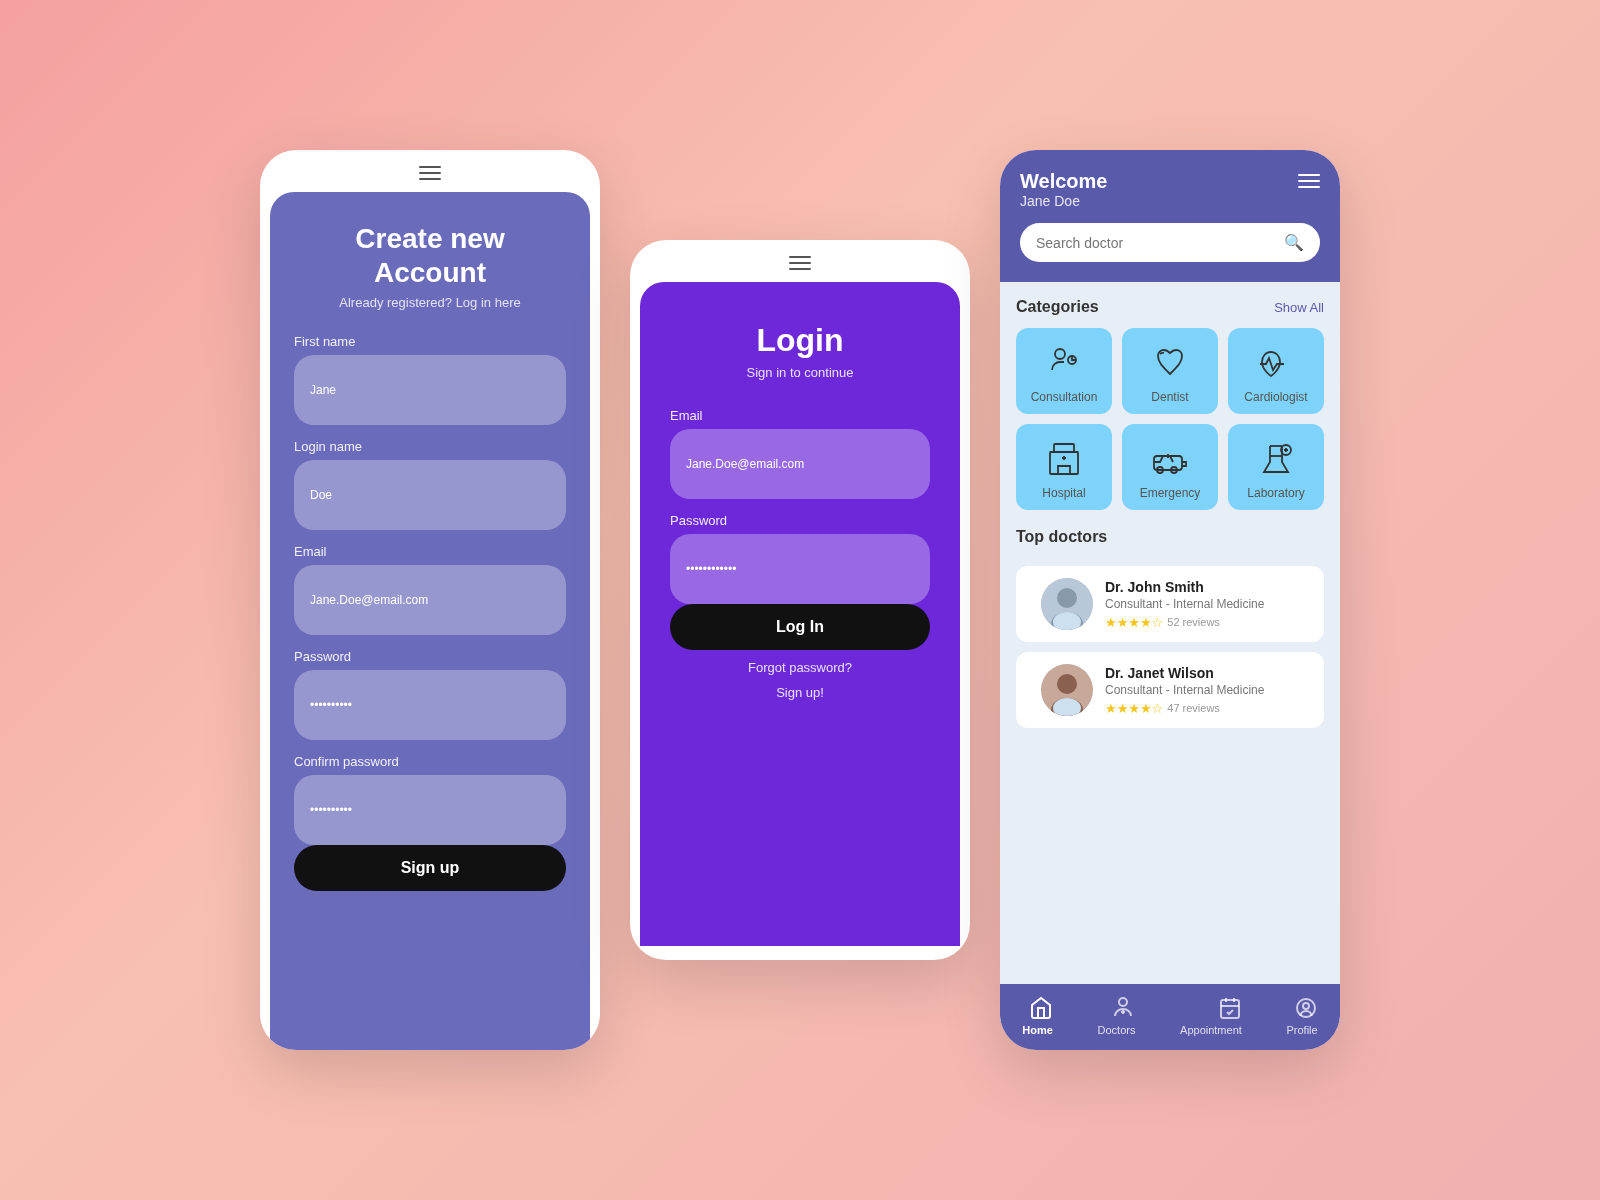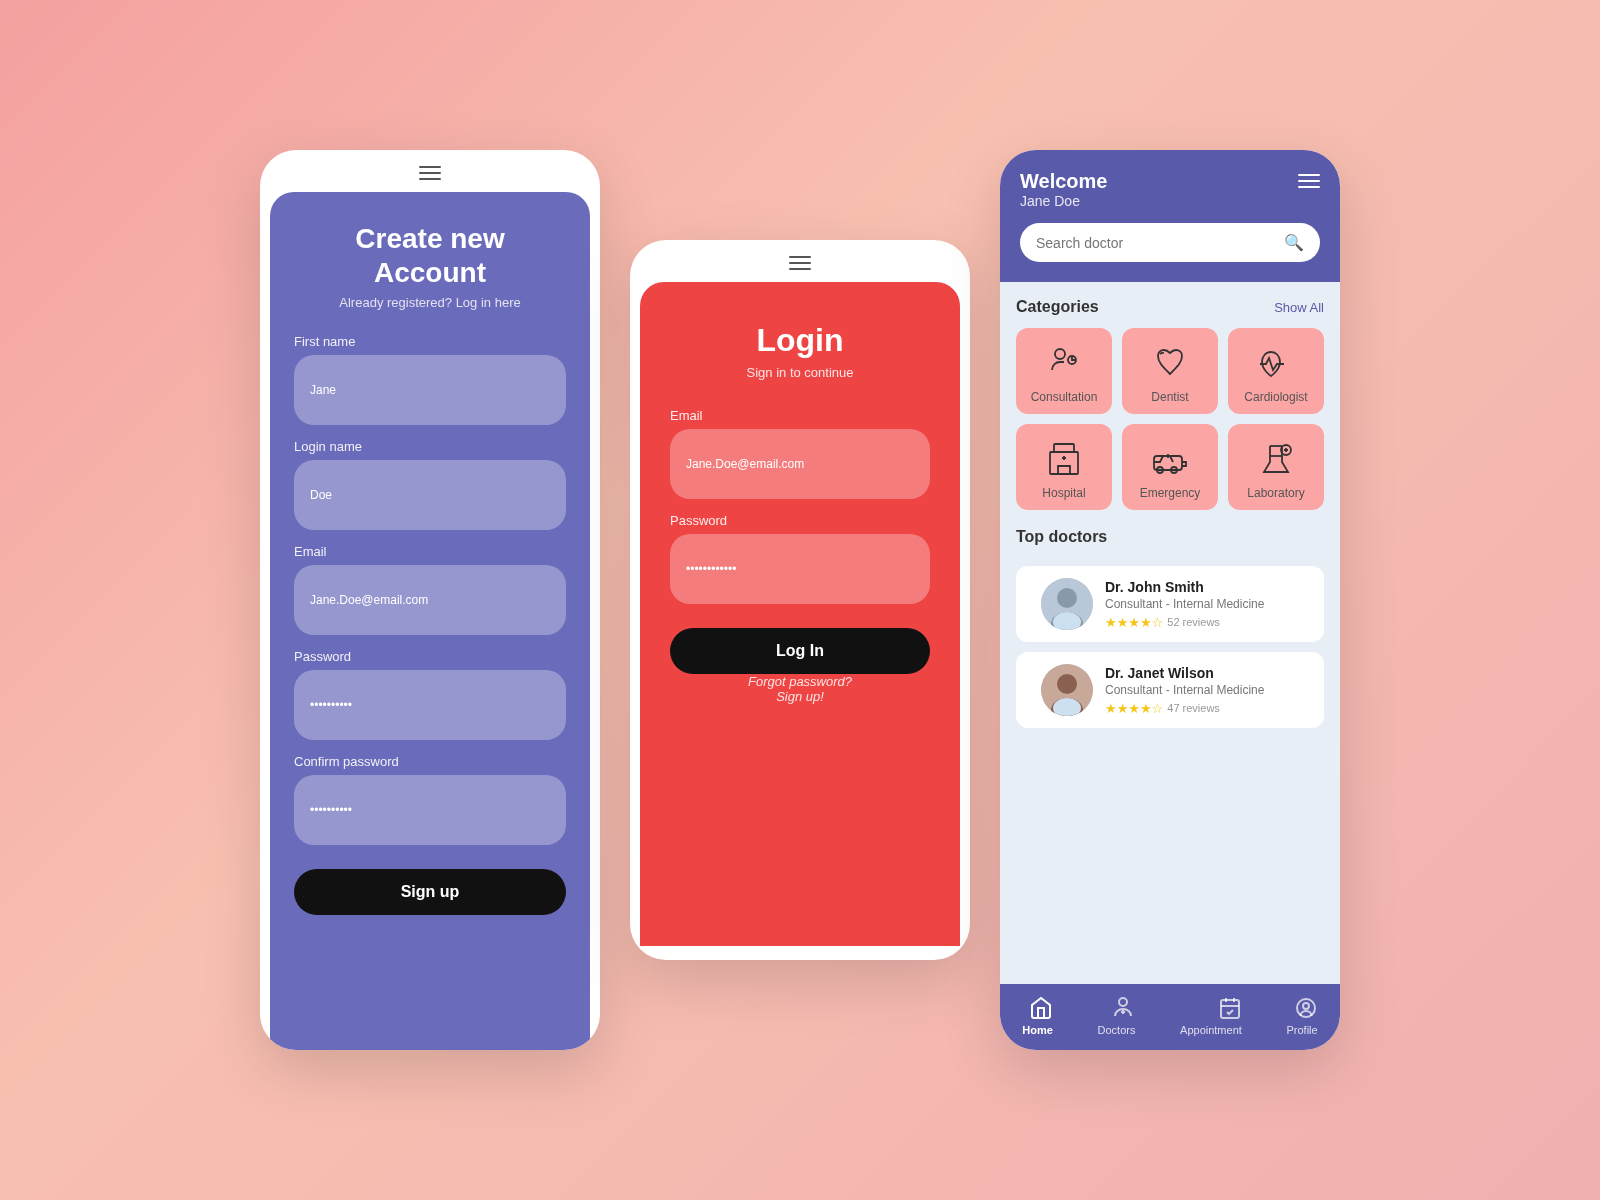--- a/index.html
+++ b/index.html
@@ -109,26 +109,25 @@
     .btn-primary {
       background: #111;
       color: #fff;
       border: none;
       border-radius: 24px;
       padding: 14px;
       width: 100%;
       font-size: 16px;
       font-weight: 600;
       cursor: pointer;
-      margin-top: 24px;
     }
 
     
     .login-body {
-      background: #ef4444;
+      background: #6d28d9;
       border-radius: 24px 24px 0 0;
       margin: 0 10px;
       padding: 40px 30px 36px;
       height: calc(100% - 56px);
     }
 
     .login-title {
       color: #fff;
       font-size: 32px;
       font-weight: 800;
@@ -141,23 +140,22 @@
       font-size: 13px;
       text-align: center;
       margin-bottom: 28px;
     }
 
     .login-link {
       color: rgba(255,255,255,0.85);
       font-size: 13px;
       text-align: center;
       display: block;
-      margin-top: 0;
+      margin-top: 10px;
       cursor: pointer;
-      font-style: italic;
     }
 
     
     .home-header {
       background: #5a5aaa;
       padding: 20px 20px 20px;
     }
 
     .home-top-bar {
       display: flex;
@@ -229,21 +227,21 @@
     }
 
     .categories-grid {
       display: grid;
       grid-template-columns: repeat(3, 1fr);
       gap: 10px;
       margin-bottom: 18px;
     }
 
     .category-card {
-      background: #fca5a5;
+      background: #7dd3fc;
       border-radius: 12px;
       padding: 14px 10px 10px;
       display: flex;
       flex-direction: column;
       align-items: center;
       gap: 8px;
       cursor: pointer;
     }
 
     .category-name {

